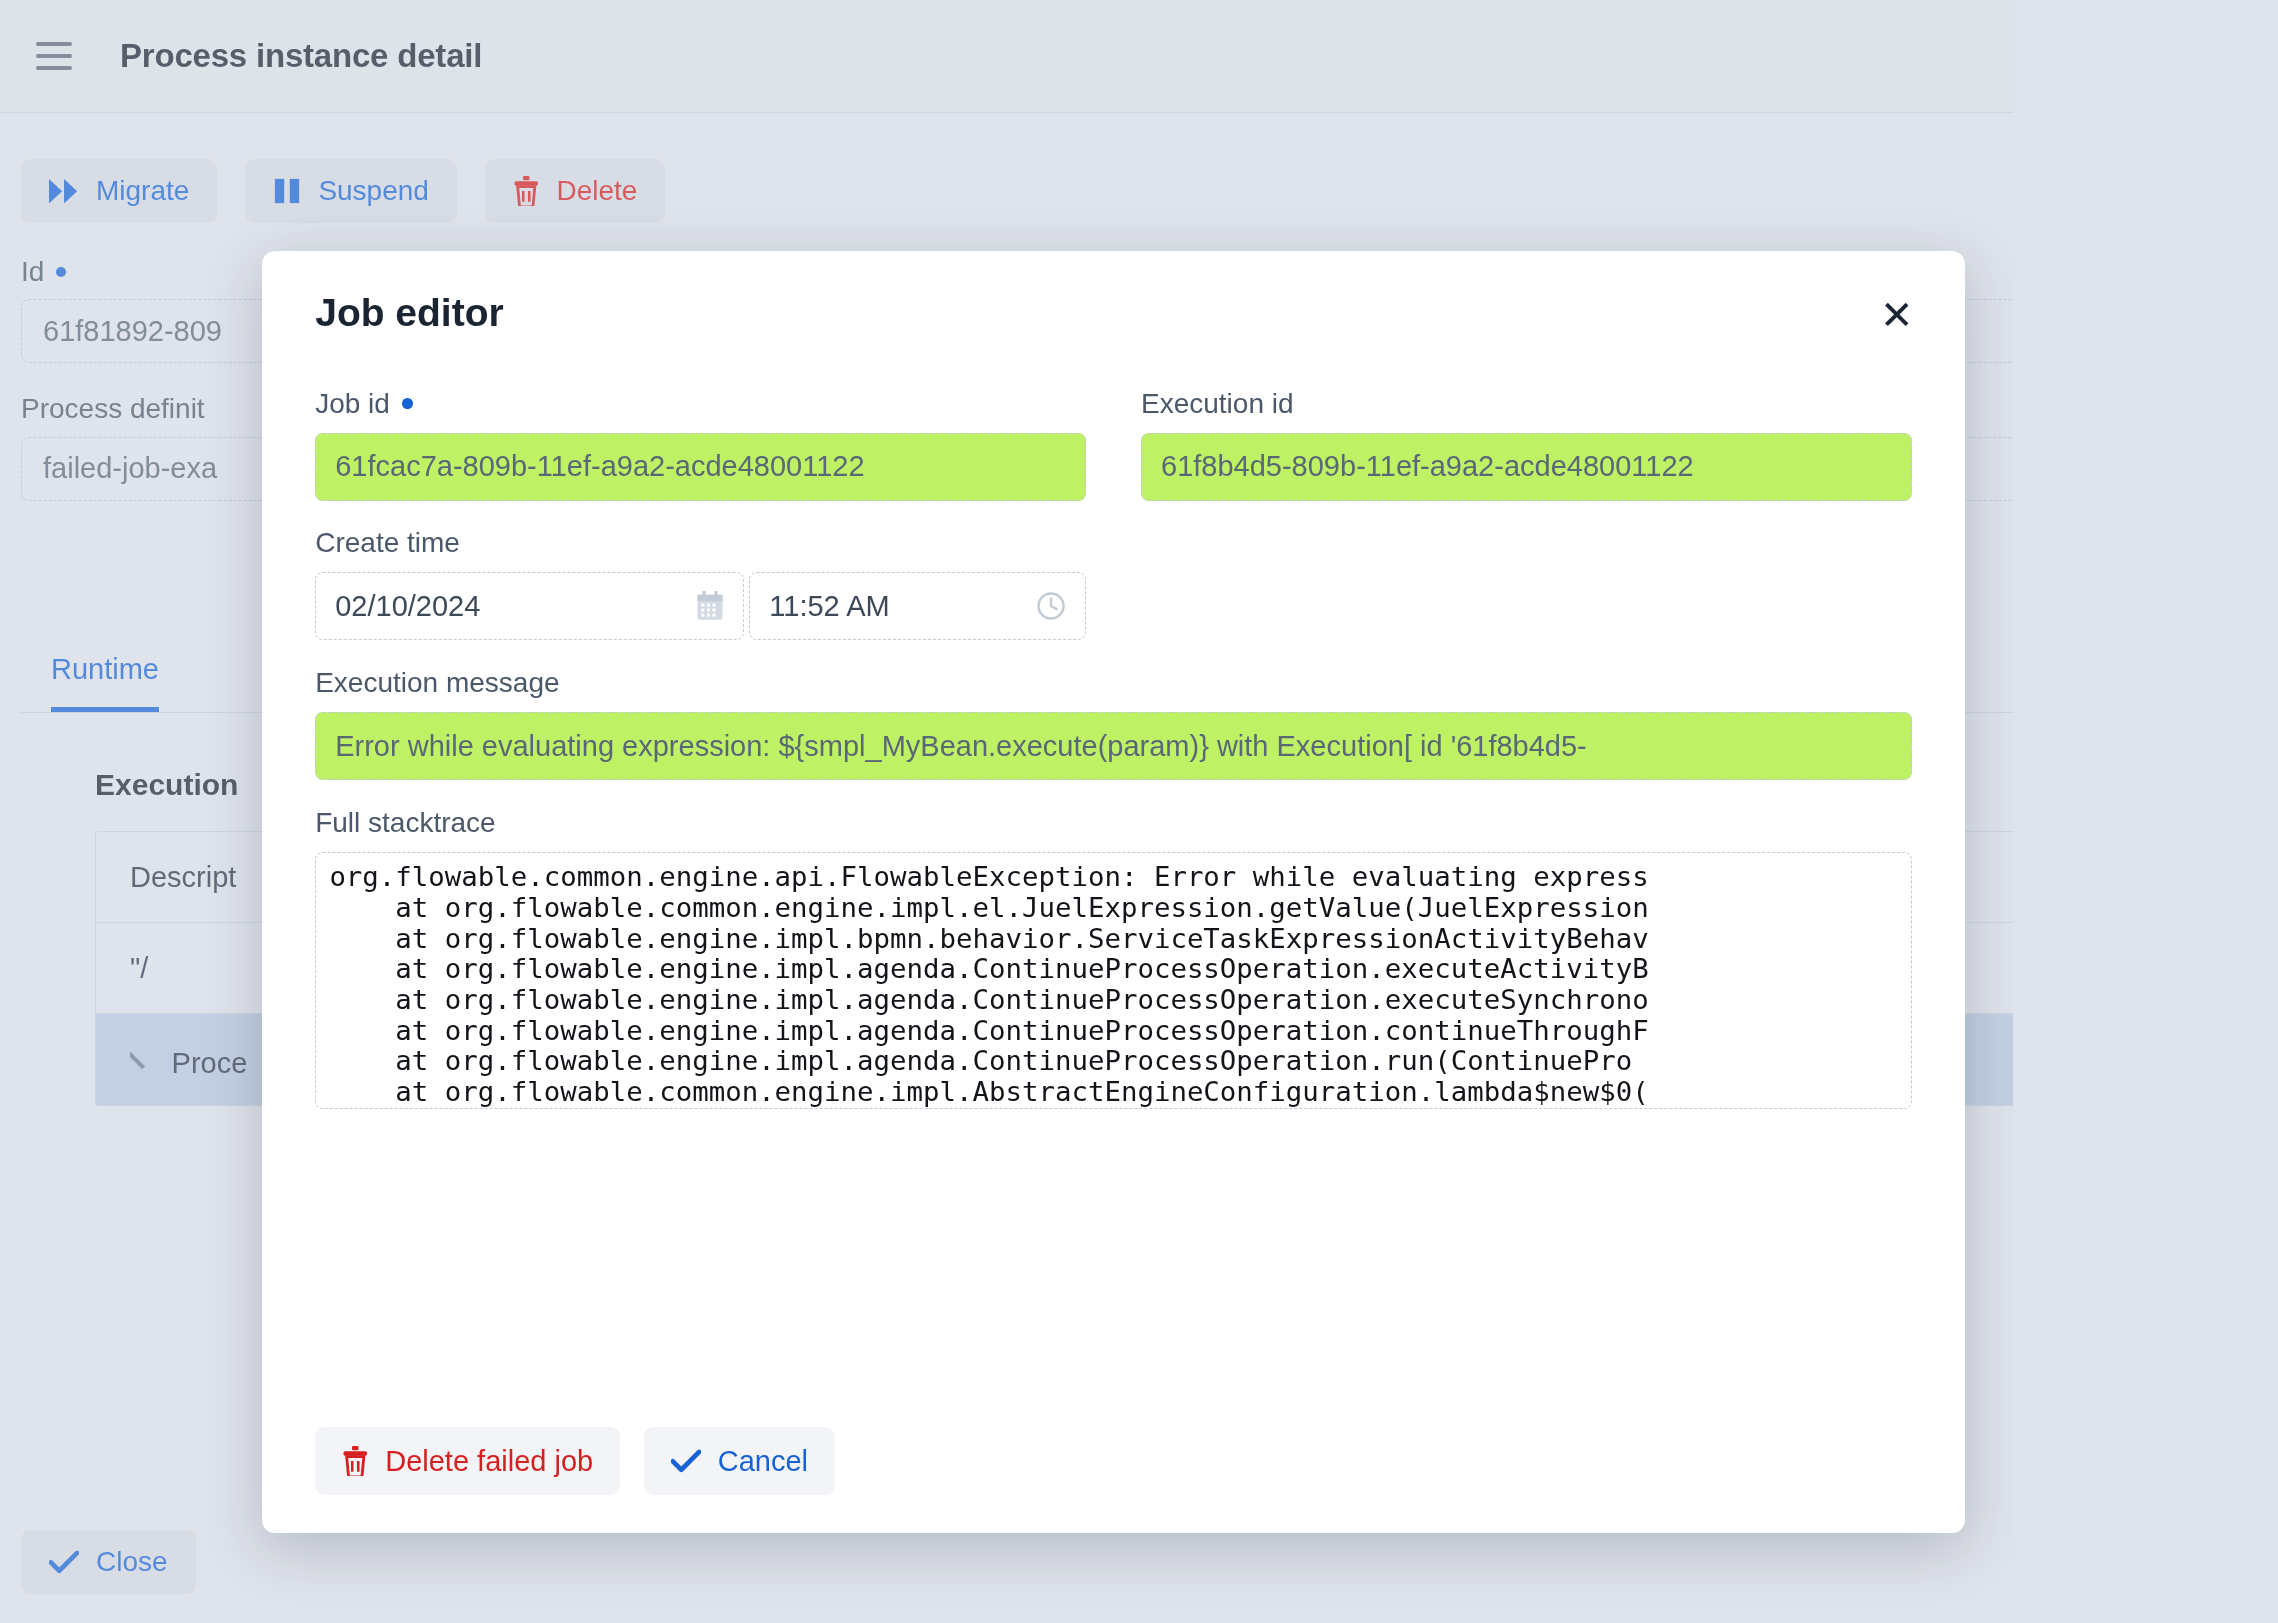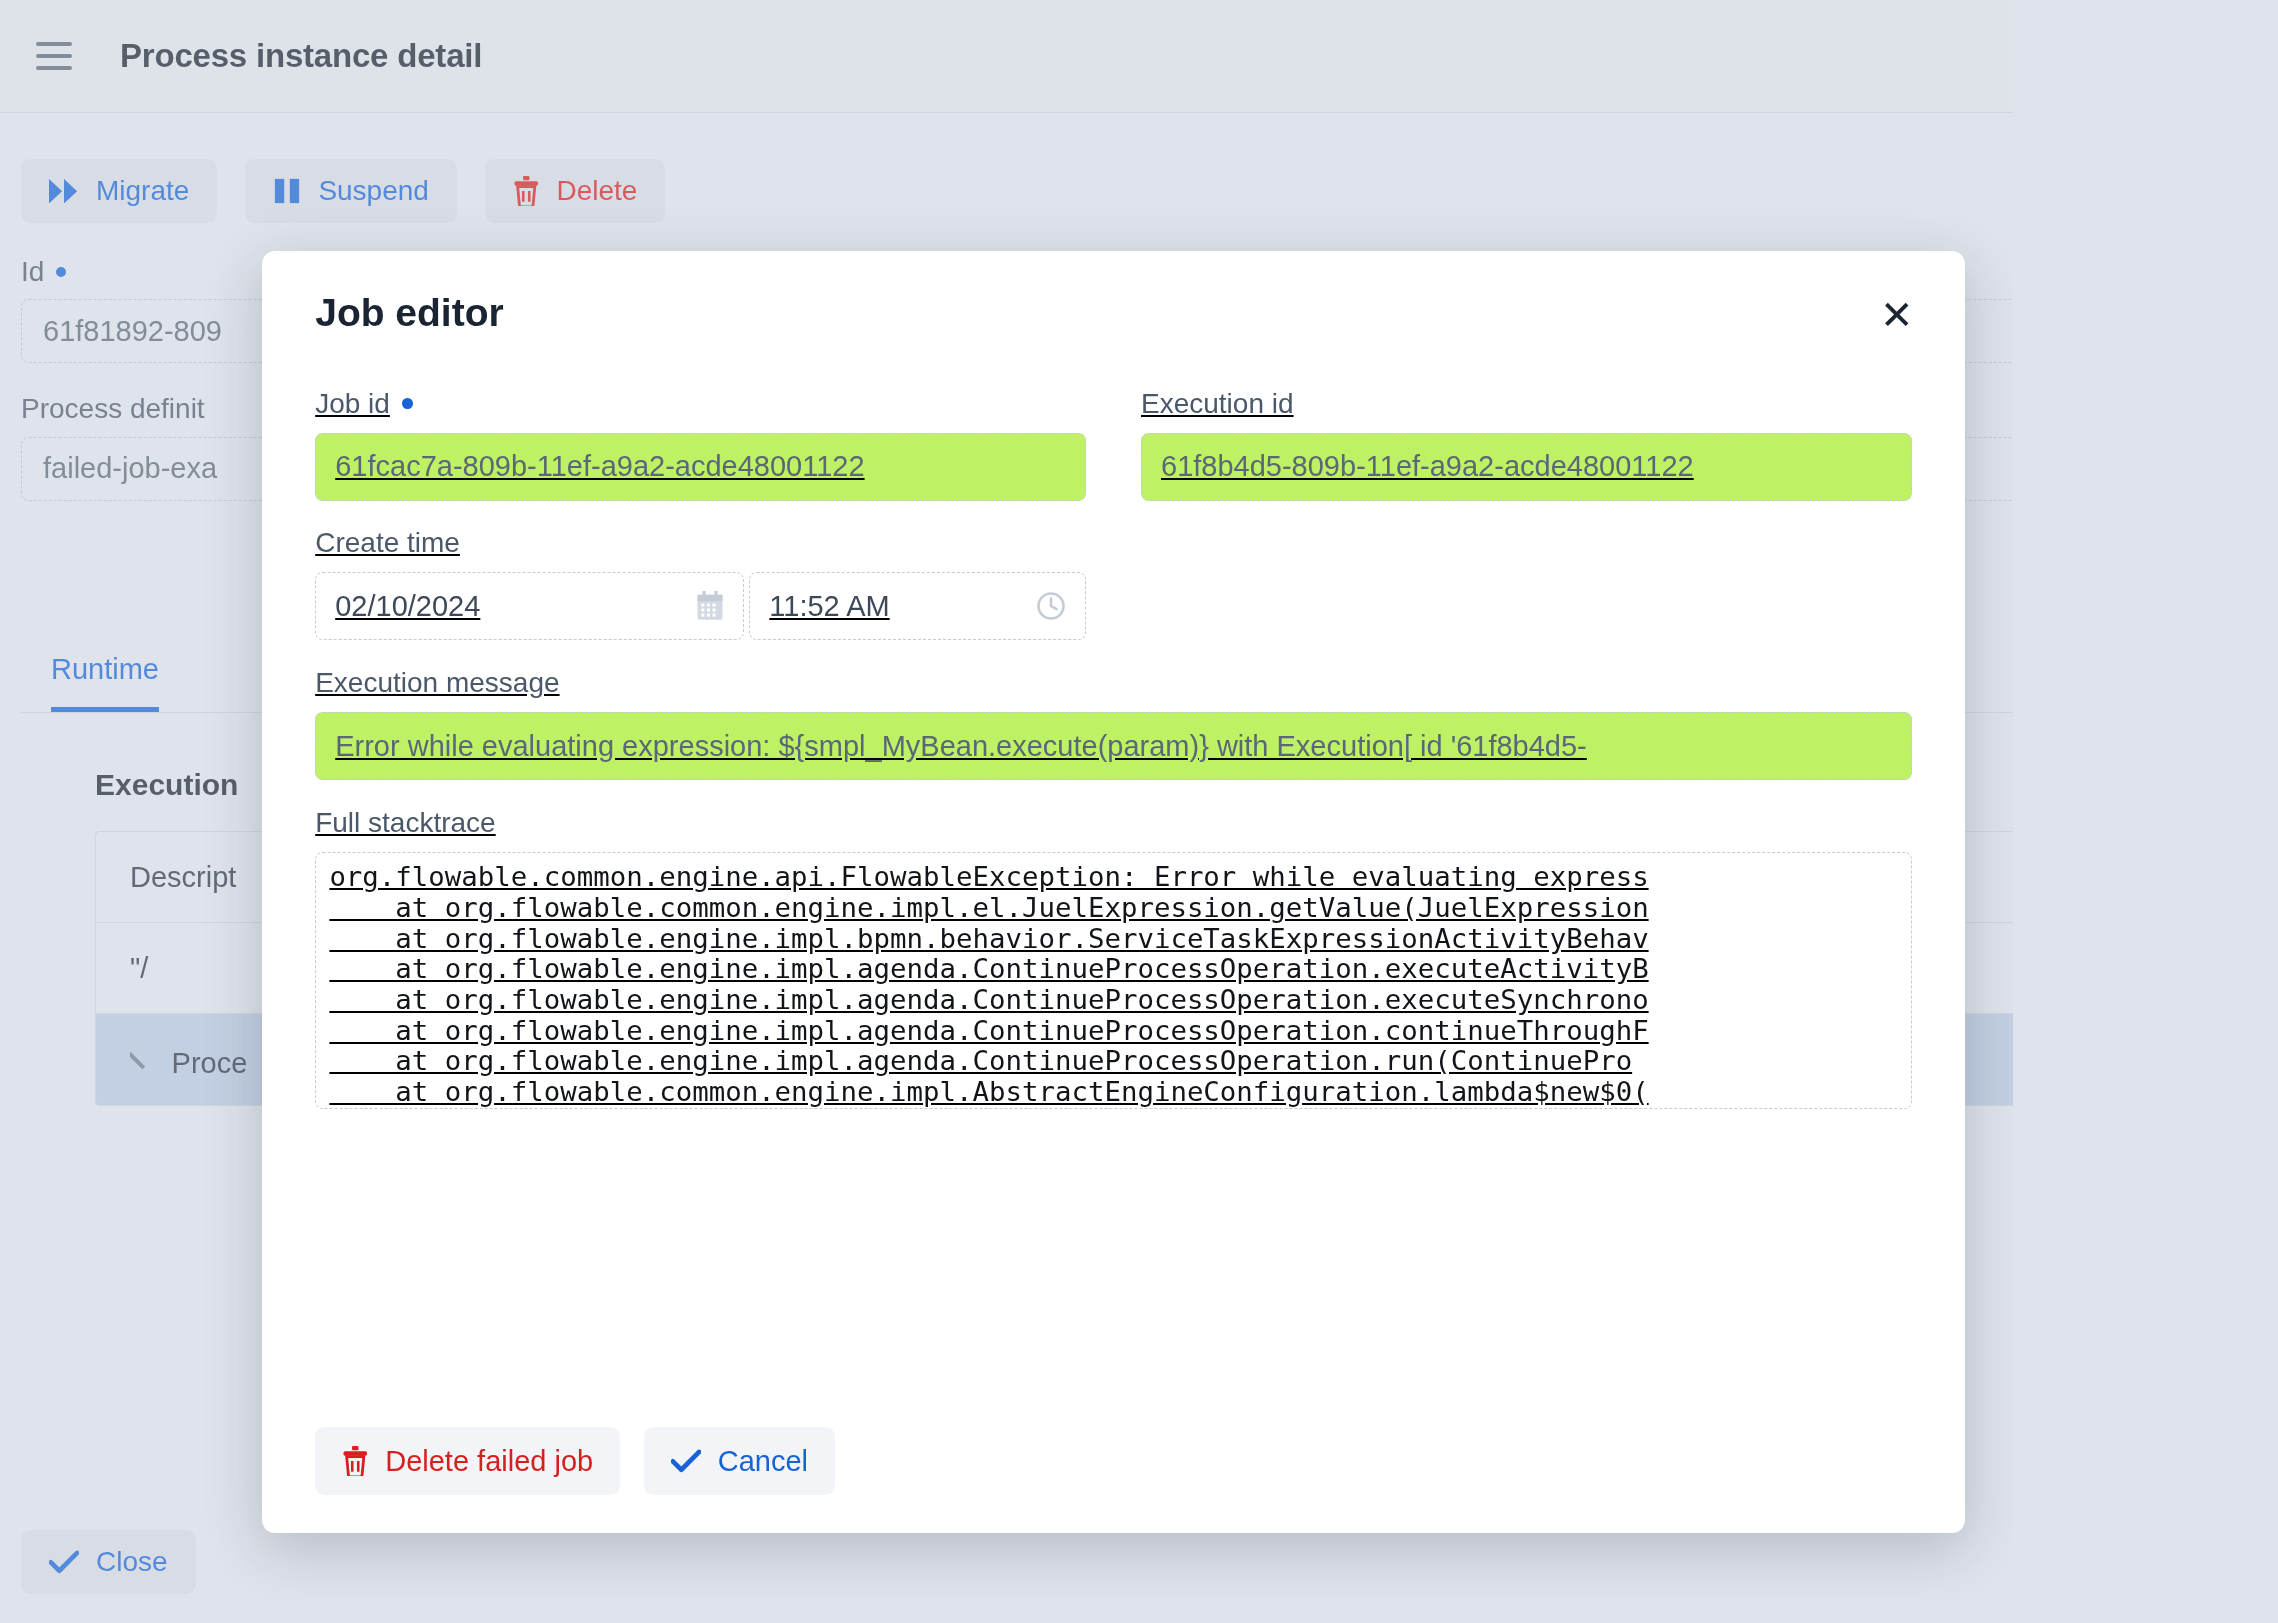--- a/index.html
+++ b/index.html
@@ -226,21 +226,21 @@
   }
   .modal-close {
     font-size: 40px;
     line-height: 1;
     color: #1b2433;
     background: none; border: none;
     cursor: pointer;
     padding: 3.8px 11.4px;
     font-family: "Liberation Sans", sans-serif;
   }
-  .mbody { flex: 1; padding: 0 13.2px; text-decoration: underline; }
+  .mbody { flex: 1; padding: 0 13.2px; }
 
   .grid2 {
     display: grid;
     grid-template-columns: 1fr 1fr;
     column-gap: 55px;
     row-gap: 0;
   }
   .field { margin-bottom: 26.5px; }
   .flabel {
     font-size: 28px;

